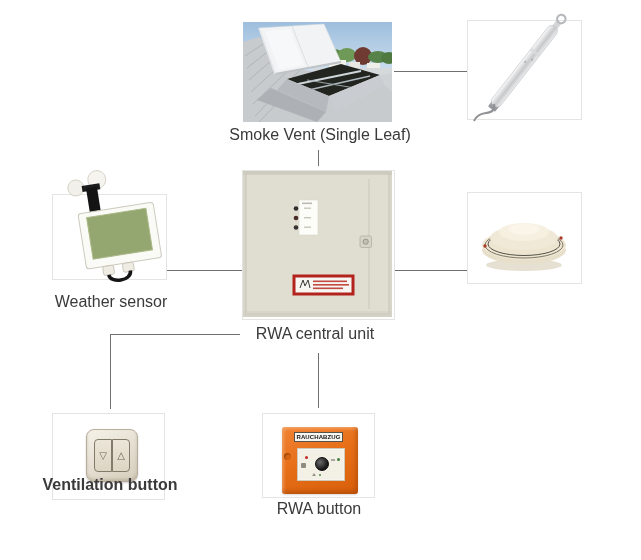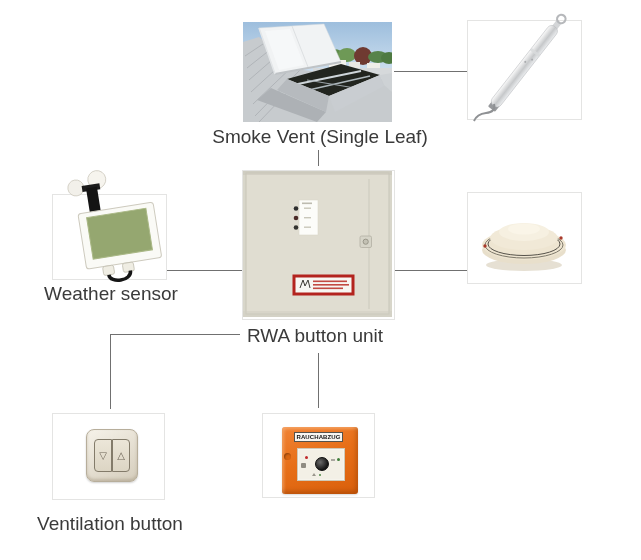--- a/index.html
+++ b/index.html
@@ -1,19 +1,19 @@
 <!DOCTYPE html>
 <html><head>
 <meta charset="utf-8">
 <style>
   html,body{margin:0;padding:0;background:#fff;}
   #canvas{position:relative;width:641px;height:560px;background:#ffffff;overflow:hidden;
           font-family:"Liberation Sans","DejaVu Sans",sans-serif;}
   .imgbox{position:absolute;border:1px solid #e4e4e3;background:#fff;}
-  .lbl{position:absolute;font-size:19px;color:#3a3a3a;text-align:center;white-space:nowrap;}
+  .lbl{position:absolute;font-size:16px;color:#3a3a3a;text-align:center;white-space:nowrap;}
   .line{position:absolute;background:#707070;}
   
   .vent-switch{position:absolute;left:33px;top:15px;width:50px;height:51px;border-radius:8px;
     background:linear-gradient(150deg,#f6f2e9,#d5cdbc);border:1px solid #b7ae9b;
     box-shadow:0 1px 2px rgba(0,0,0,.18), inset 0 -2px 3px rgba(140,125,100,.35);}
   .rocker{position:absolute;left:7px;top:9px;width:36px;height:33px;display:flex;}
   .rocker-half{flex:1;border:1px solid #837b6a;background:linear-gradient(#ece6d8,#dcd5c4);
     display:flex;align-items:center;justify-content:center;font-size:10px;color:#6e6658;}
   .rocker-half.left{border-radius:4px 0 0 4px;border-right-width:0.5px;}
   .rocker-half.right{border-radius:0 4px 4px 0;border-left-width:0.5px;}
@@ -193,17 +193,18 @@
         <div class="rwa-press"></div>
         <span class="dot" style="left:33px;top:10px;width:4px;height:2px;border-radius:0;background:#aaa7a0;"></span>
         <span class="dot" style="left:39px;top:9px;width:3px;height:3px;background:#3f7d3a;"></span>
         <span class="dot" style="left:14px;top:24px;width:4px;height:3px;border-radius:0;background:#9a968c;clip-path:polygon(50% 0,0 100%,100% 100%);"></span>
         <span class="dot" style="left:21px;top:25px;width:2px;height:2px;background:#4e8a46;"></span>
       </div>
     </div>
   </div>
 
   <div class="lbl" style="left:190px;top:126px;width:260px;">Smoke Vent (Single Leaf)</div>
-  <div class="lbl" style="left:31px;top:283px;width:160px;">Weather sensor</div>
-  <div class="lbl" style="left:235px;top:325px;width:160px;">RWA button unit</div>
-  <div class="lbl" style="left:20px;top:513px;width:180px;">Ventilation button</div>
+  <div class="lbl" style="left:31px;top:293px;width:160px;">Weather sensor</div>
+  <div class="lbl" style="left:235px;top:325px;width:160px;">RWA central unit</div>
+  <div class="lbl" style="left:20px;top:476px;width:180px;font-weight:bold;">Ventilation button</div>
+  <div class="lbl" style="left:239px;top:500px;width:160px;">RWA button</div>
 
 </div>
 
 </body></html>

